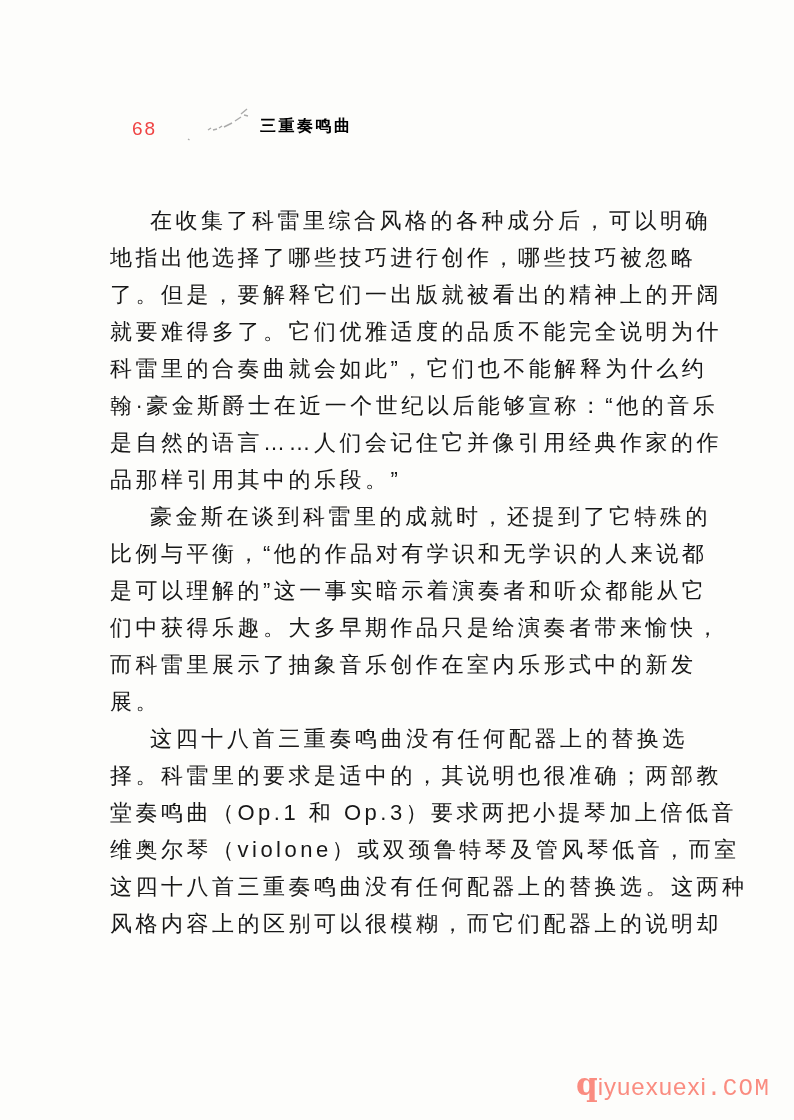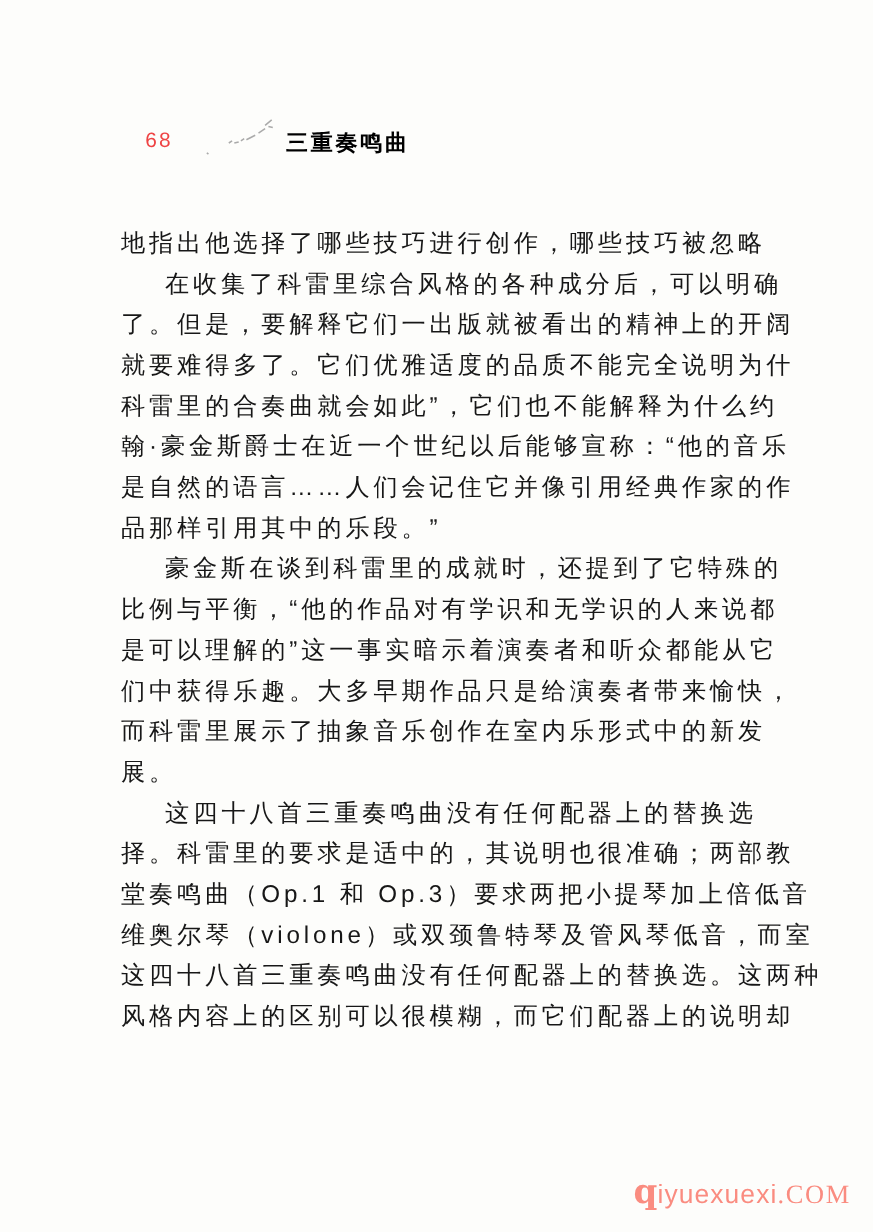--- a/index.html
+++ b/index.html
@@ -28,21 +28,21 @@
   }
   .scribble {
     position: absolute;
     left: 178px;
     top: 100px;
   }
   .header-title {
     position: absolute;
     left: 260px;
     top: 116px;
-    font-size: 20px;
+    font-size: 16px;
     font-weight: bold;
     letter-spacing: 2.5px;
     color: #000;
   }
   
   .content {
     position: absolute;
     left: 110px;
     top: 202px;
     width: 578px;
@@ -76,21 +76,21 @@
     font-family: "DejaVu Serif", serif;
     font-weight: bold;
     font-size: 31px;
   }
   .wm-mid {
     font-size: 24px;
     letter-spacing: 1px;
     margin-top: 28px;
   }
   .wm-com {
-    font-family: Liberation Serif, serif;
+    font-family: Liberation Mono, monospace;
     font-size: 24px;
     letter-spacing: 1.5px;
   }
 </style>
 </head>
 <body>
 
 <div class="page">
 
   <div>
@@ -102,22 +102,22 @@
         <path d="M46 27 q4 -2 8 -4"></path>
         <path d="M57 21 l6 -4"></path>
         <path d="M63 14 l6 -5 M66 15 l4 1"></path>
       </g>
     </svg>
     <span class="header-title">三重奏鸣曲</span>
   </div>
 
   <div class="content">
 
+    <div class="line indent">在收集了科雷里综合风格的各种成分后，可以明确</div>
     <div class="line">地指出他选择了哪些技巧进行创作，哪些技巧被忽略</div>
-    <div class="line indent">在收集了科雷里综合风格的各种成分后，可以明确</div>
     <div class="line">了。但是，要解释它们一出版就被看出的精神上的开阔</div>
     <div class="line">就要难得多了。它们优雅适度的品质不能完全说明为什</div>
     <div class="line">科雷里的合奏曲就会如此”，它们也不能解释为什么约</div>
     <div class="line">翰·豪金斯爵士在近一个世纪以后能够宣称：“他的音乐</div>
     <div class="line">是自然的语言……人们会记住它并像引用经典作家的作</div>
     <div class="line short">品那样引用其中的乐段。”</div>
 
     <div class="line indent">豪金斯在谈到科雷里的成就时，还提到了它特殊的</div>
     <div class="line">比例与平衡，“他的作品对有学识和无学识的人来说都</div>
     <div class="line">是可以理解的”这一事实暗示着演奏者和听众都能从它</div>

